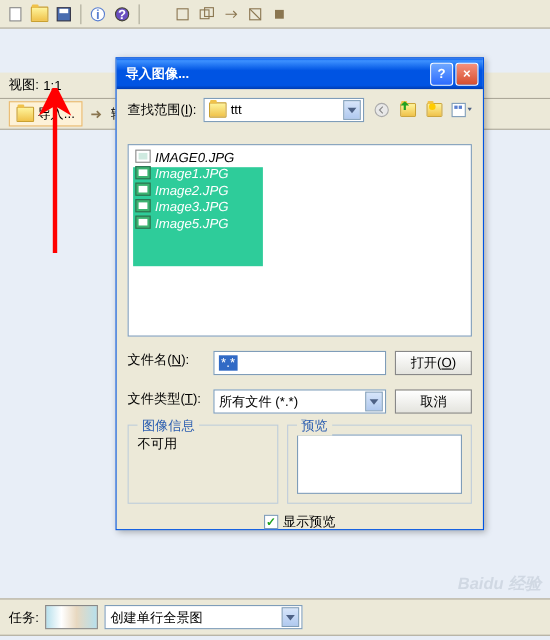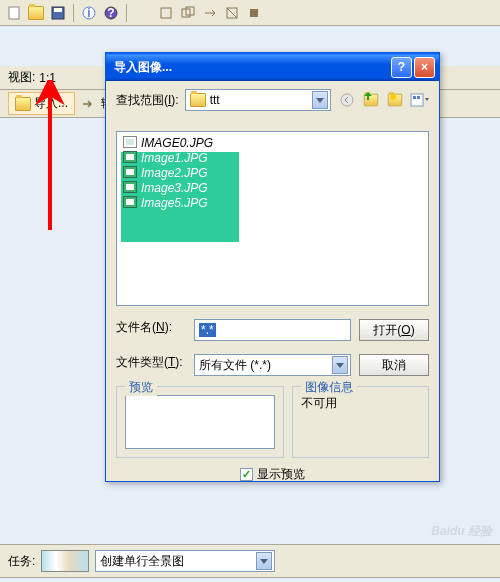--- a/index.html
+++ b/index.html
@@ -61,21 +61,21 @@
 .preview-box { width: 100%; height: 100%; border: 1px solid #7f9db9; background: #fff; }
 .checkbox-row { text-align: center; margin-top: 8px; }
 .checkbox-row label { display: inline-flex; align-items: center; gap: 4px; }
 .chk { width: 13px; height: 13px; border: 1px solid #7f9db9; background: #fff; display: inline-flex; align-items: center; justify-content: center; color: #21a121; font-size: 11px; font-weight: bold; }
 
 
 .task-bar { position: absolute; left: 0; bottom: 4px; width: 100%; background: #ece9d8; border-top: 1px solid #aca899; border-bottom: 1px solid #aca899; padding: 4px 8px; display: flex; align-items: center; gap: 6px; height: 34px; }
 .task-thumb { width: 48px; height: 22px; background: linear-gradient(to right, #b7e0ec 0%, #fff 30%, #e8d8c0 60%, #b7e0ec 100%); border: 1px solid #888; }
 .task-select { flex: 0 0 180px; height: 22px; border: 1px solid #7f9db9; background: #fff; display: flex; align-items: center; padding: 0 4px; position: relative; }
 
-.watermark { position: absolute; right: 8px; bottom: 42px; color: #c7d0db; font-size: 12px; font-style: italic; font-weight: bold; opacity: 0.7; }
+.watermark { position: absolute; right: 8px; bottom: 42px; color: #c7d0db; font-size: 15px; font-style: italic; font-weight: bold; opacity: 0.7; }
 
 .underline { text-decoration: underline; }
 </style>
 </head>
 <body>
 
 <div class="main-toolbar">
   <span class="tb-icon">
       <svg width="16" height="16">
         <rect x="3" y="2" width="10" height="12" fill="#fff" stroke="#888"></rect>
@@ -239,27 +239,27 @@
     <div class="field-row">
       <span class="field-label"><span>文件类型</span>(<span class="underline">T</span>):</span>
       <div class="field-input">
         <span>所有文件 (*.*)</span>
         <span class="dd-arrow"></span>
       </div>
       <div class="dlg-btn">取消</div>
     </div>
 
     <div class="groups">
+      <div class="groupbox gb1">
+        <span class="legend">图像信息</span>
+        <span>不可用</span>
+      </div>
       <div class="groupbox gb2">
         <span class="legend">预览</span>
         <div class="preview-box"></div>
-      </div>
-      <div class="groupbox gb1">
-        <span class="legend">图像信息</span>
-        <span>不可用</span>
       </div>
     </div>
 
     <div class="checkbox-row">
       <label>
         <span class="chk">✓</span>
         <span>显示预览</span>
       </label>
     </div>
   </div>

